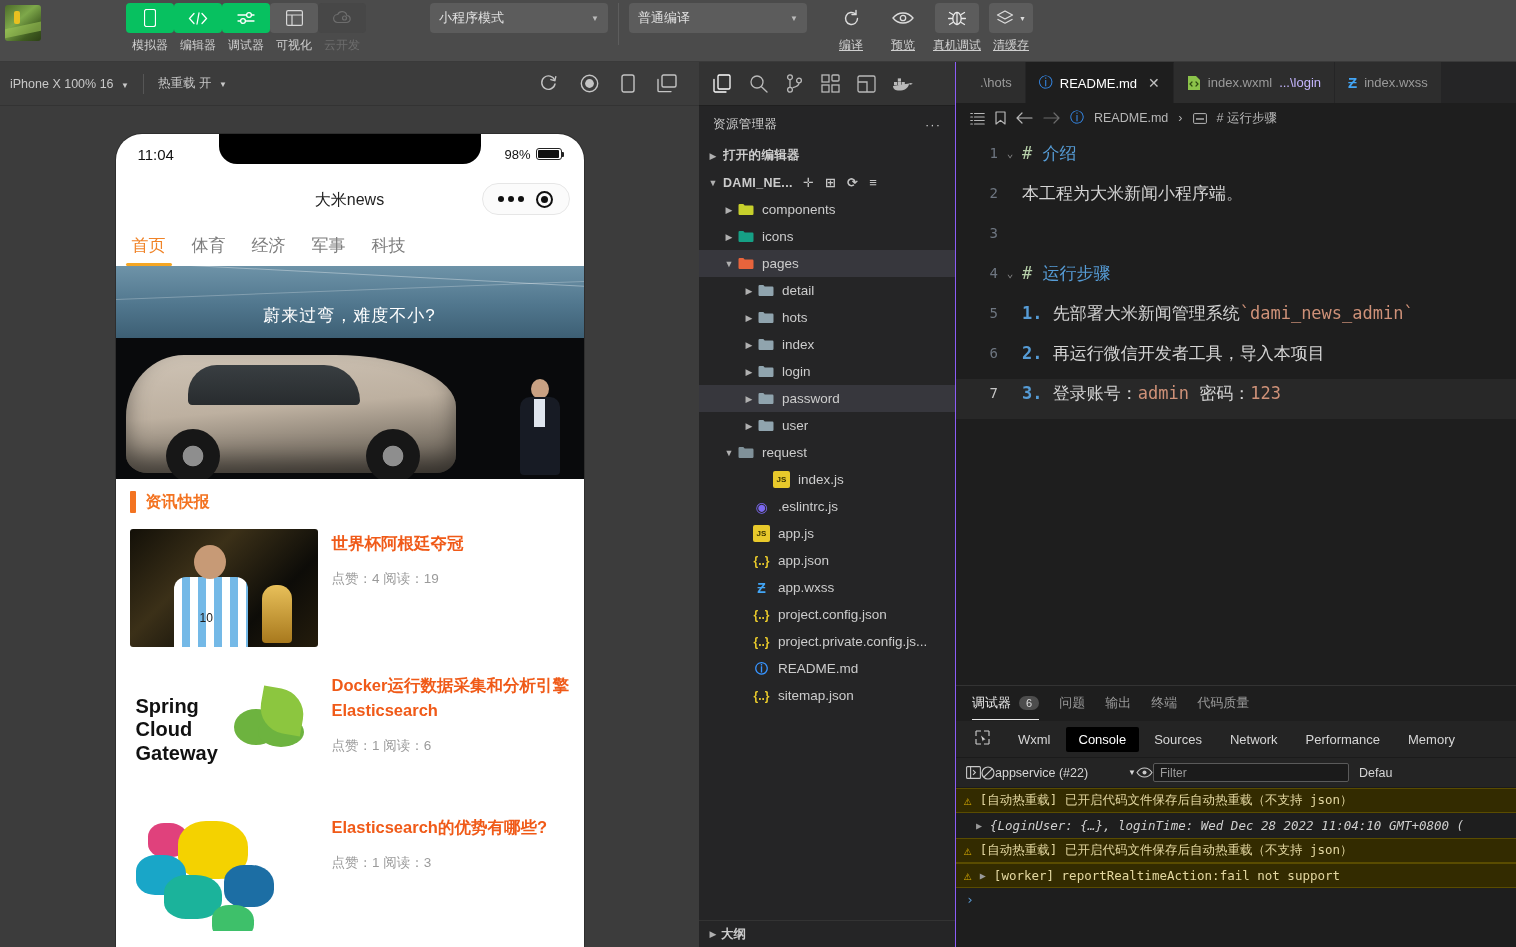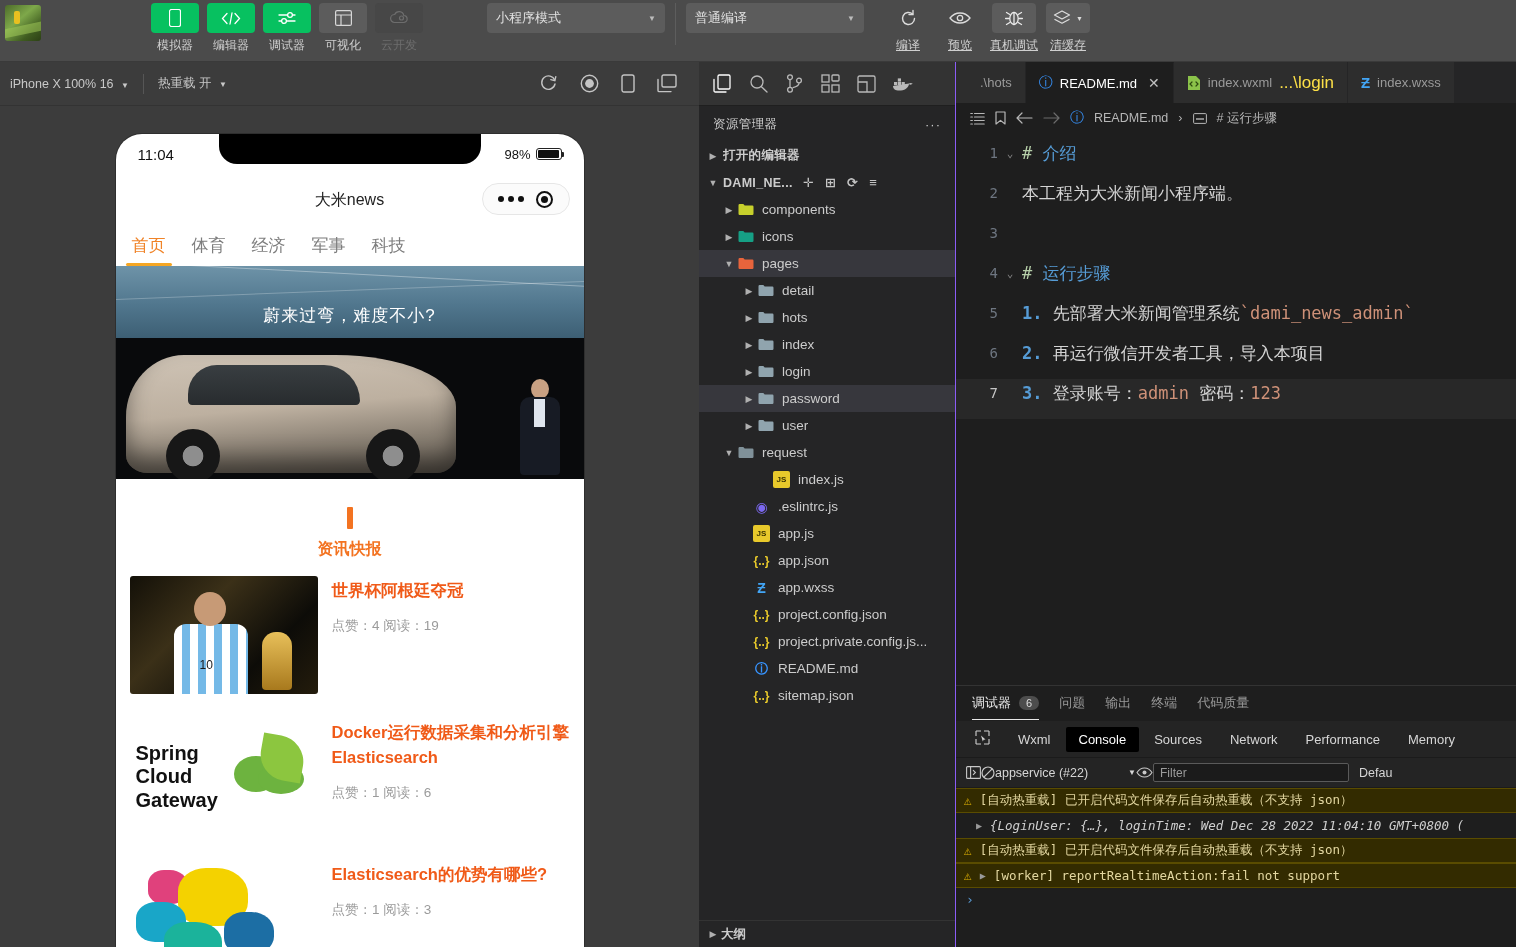--- a/index.html
+++ b/index.html
@@ -24,21 +24,21 @@
     position: relative; overflow: hidden; flex: 0 0 auto;
   }
   .logo-thumb:after {
     content:""; position:absolute; left:9px; top:6px; width:6px; height:13px;
     background:#e8c020; border-radius:2px;
   }
   .logo-thumb:before {
     content:""; position:absolute; left:-4px; top:20px; width:48px; height:9px;
     background:rgba(160,200,90,.55); transform:rotate(-12deg);
   }
-  .tool-group { display:flex; margin-left: 110px; gap: 8px; }
+  .tool-group { display:flex; margin-left: 85px; }
   .tool-btn { width: 48px; display:flex; flex-direction:column; align-items:center; cursor:pointer; }
   .tool-btn .box {
     width: 48px; height: 30px; border-radius: 4px; display:flex; align-items:center; justify-content:center;
     background:#07c160; color:#fff; margin-top:3px;
   }
   .tool-btn.gray .box { background:#5c5c5c; color:#d0d0d0; }
   .tool-btn.disabled .box { background:#474747; color:#6d6d6d; }
   .tool-btn .lbl { font-size: 12px; color:#cfcfcf; margin-top: 4px; white-space:nowrap; }
   .tool-btn.disabled .lbl { color:#6d6d6d; }
 
@@ -120,21 +120,21 @@
      background:linear-gradient(180deg,#2c3338,#1b2024); border-radius:42px 52px 6px 6px; opacity:.92;}
   .car .wheel { position:absolute; bottom:-10px; width:54px; height:54px; border-radius:50%;
      background:radial-gradient(circle at 50% 50%, #8e8e8e 0 26%, #171717 28% 100%); }
   .car .w1 { left:40px; } .car .w2 { right:36px; }
   .person { position:absolute; right:22px; bottom:4px; width:44px; height:96px; }
   .person .head { position:absolute; left:13px; top:0; width:18px;height:20px;border-radius:50%;background:#c9a183; }
   .person .body { position:absolute; left:2px; top:18px; width:40px;height:78px; background:#171b24;
     border-radius:10px 10px 4px 4px; }
   .person .shirt { position:absolute; left:16px; top:20px; width:11px;height:28px;background:#dfe5ee; }
 
-  .section-head { display:flex; align-items:center; gap:10px; padding: 28px 14px 10px 14px; flex-direction: column; }
+  .section-head { display:flex; align-items:center; gap:10px; padding: 12px 14px 10px 14px; }
   .sbar { width:6px; height:22px; background:#f37321; border-radius:1px; }
   .stitle { color:#f37321; font-size:16px; font-weight:bold; }
 
   .news-item { display:flex; gap:14px; padding: 6px 14px 18px 14px; }
   .news-thumb { width: 188px; height: 118px; flex:0 0 188px; border-radius:3px; overflow:hidden; position:relative; }
   .thumb-messi { background:linear-gradient(135deg,#131008 0%, #3b3018 35%, #0d0c08 70%, #241c0c 100%); }
   .thumb-messi .jersey { position:absolute; left:44px; bottom:0; width:74px; height:70px;
     background: repeating-linear-gradient(90deg,#ffffff 0 8px,#74b9e7 8px 16px); border-radius:12px 12px 0 0;}
   .thumb-messi .mhead { position:absolute; left:64px; top:16px; width:32px;height:34px;border-radius:50%;background:#c79a76;}
   .thumb-messi .cup { position:absolute; right:26px; bottom:4px; width:30px;height:58px;
@@ -194,21 +194,21 @@
   .exp-actions span { cursor:pointer; font-size:13px; line-height:1; }
   .outline-row { height:27px; display:flex; align-items:center; border-top:1px solid #333; padding-left:6px; overflow:hidden;}
 
   
   .editor-col { flex:1 1 auto; display:flex; flex-direction:column; min-width:0; }
   .tabsbar { height:41px; flex:0 0 41px; display:flex; background:#252526; overflow:hidden;}
   .etab { display:flex; align-items:center; gap:7px; padding: 0 13px; font-size:13px; color:#9a9a9a;
           background:#2d2d2d; border-right:1px solid #252526; white-space:nowrap; cursor:pointer; max-width:230px;}
   .etab.active { background:#1e1e1e; color:#ffffff; border-top:1px solid #1e1e1e;}
   .etab .x { color:#c0c0c0; font-size:14px; margin-left:4px; }
-  .etab .sub { color:#fde047; font-size:17px; }
+  .etab .sub { color:#c4b5fd; font-size:13px; }
 
   .breadcrumb { height:30px; flex:0 0 30px; display:flex; align-items:center; gap:10px; padding: 0 14px;
       background:#1e1e1e; color:#b7b7b7; font-size:12.5px; white-space:nowrap; overflow:hidden;}
   .bc-ic { color:#9a9a9a; cursor:pointer; display:flex; align-items:center; }
 
   .code { flex:1 1 auto; background:#1e1e1e; overflow:hidden; padding-top:6px; position:relative;}
   .cline { display:flex; align-items:flex-start; height:40px; font-size:17px;
      font-family:"DejaVu Sans Mono","Liberation Mono",monospace; }
   .cline.hl { background:#282828; }
   .lnum { width:42px; flex:0 0 42px; text-align:right; color:#6e7681; font-size:14px; padding-top:6px;

